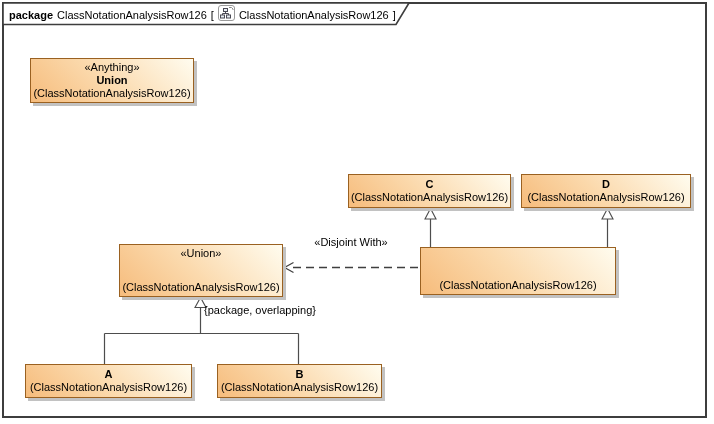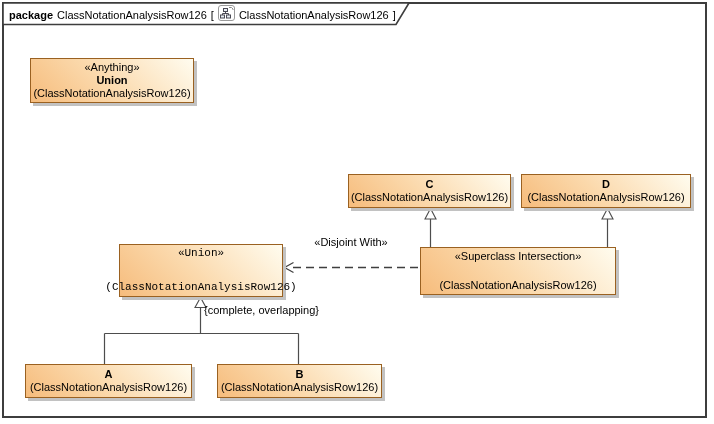--- a/index.html
+++ b/index.html
@@ -27,21 +27,21 @@
     box-shadow:3px 3px 0 0 #c2c2c2;
     display:flex;flex-direction:column;align-items:center;
     text-align:center;padding:2px 14px;z-index:2;
     line-height:13px;
   }
   .node .name{font-weight:bold;}
   .node .spacer{flex:1;}
   .n-thing{left:30px;top:58px;width:164px;height:45px;justify-content:center;}
   .n-c{left:348px;top:174px;width:163px;height:34px;justify-content:center;}
   .n-d{left:521px;top:174px;width:170px;height:34px;justify-content:center;}
-  .n-union{left:119px;top:244px;width:164px;height:53px;font-family:Liberation Mono, monospace;}
+  .n-union{left:119px;top:244px;width:164px;height:53px;}
   .n-si{left:420px;top:247px;width:196px;height:48px;}
   .n-a{left:25px;top:364px;width:167px;height:34px;justify-content:center;}
   .n-b{left:217px;top:364px;width:165px;height:34px;justify-content:center;}
   
   svg.overlay{position:absolute;left:0;top:0;z-index:1;pointer-events:none;}
   .edge-label{
     position:absolute;z-index:3;white-space:nowrap;background:transparent;
   }
   .lbl-disjoint{left:310px;top:236px;width:82px;text-align:center;}
   .lbl-genset{left:204px;top:304px;}
@@ -100,29 +100,28 @@
   <div class="qual">(ClassNotationAnalysisRow126)</div>
 </div>
 
 <div class="node n-union">
   <div class="stereo">«Union»</div>
   <div class="spacer"></div>
   <div class="qual">(ClassNotationAnalysisRow126)</div>
 </div>
 
 <div class="node n-si">
-  <div class="stereo">«Superclass Intersection»</div>
   <div class="spacer"></div>
   <div class="qual">(ClassNotationAnalysisRow126)</div>
 </div>
 
 <div class="node n-a">
   <div class="name">A</div>
   <div class="qual">(ClassNotationAnalysisRow126)</div>
 </div>
 
 <div class="node n-b">
   <div class="name">B</div>
   <div class="qual">(ClassNotationAnalysisRow126)</div>
 </div>
 
 <div class="edge-label lbl-disjoint">«Disjoint With»</div>
-<div class="edge-label lbl-genset">{complete, overlapping}</div>
+<div class="edge-label lbl-genset">{package, overlapping}</div>
 
 </body></html>

